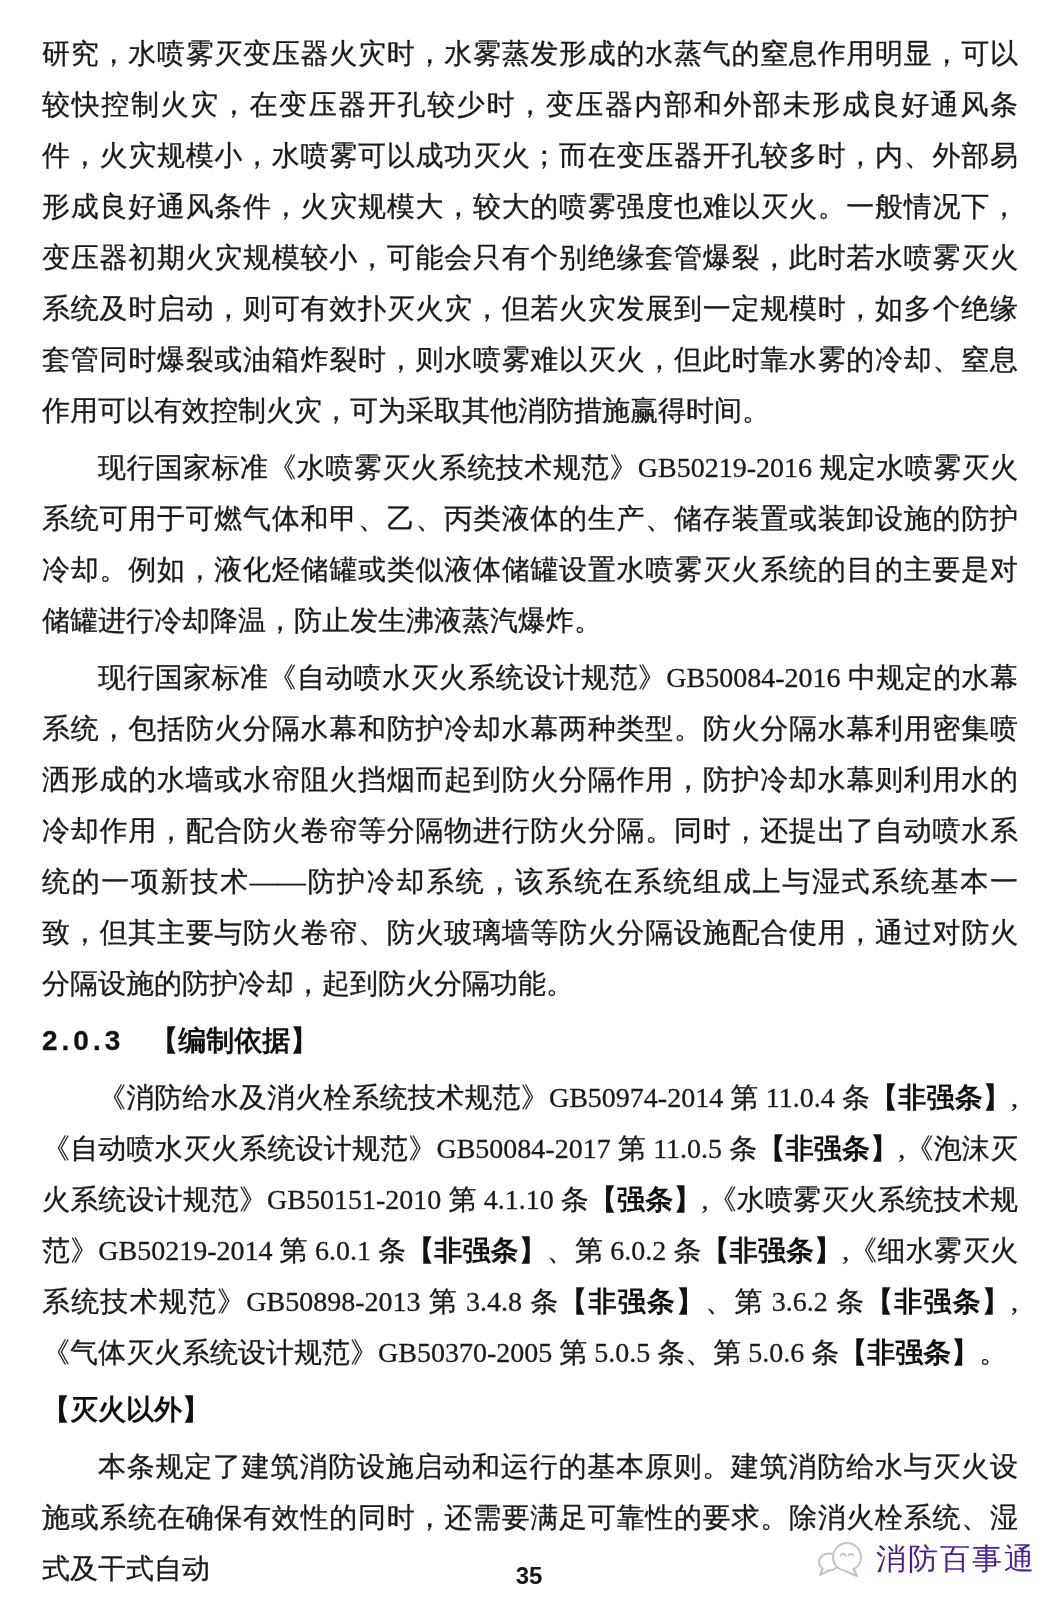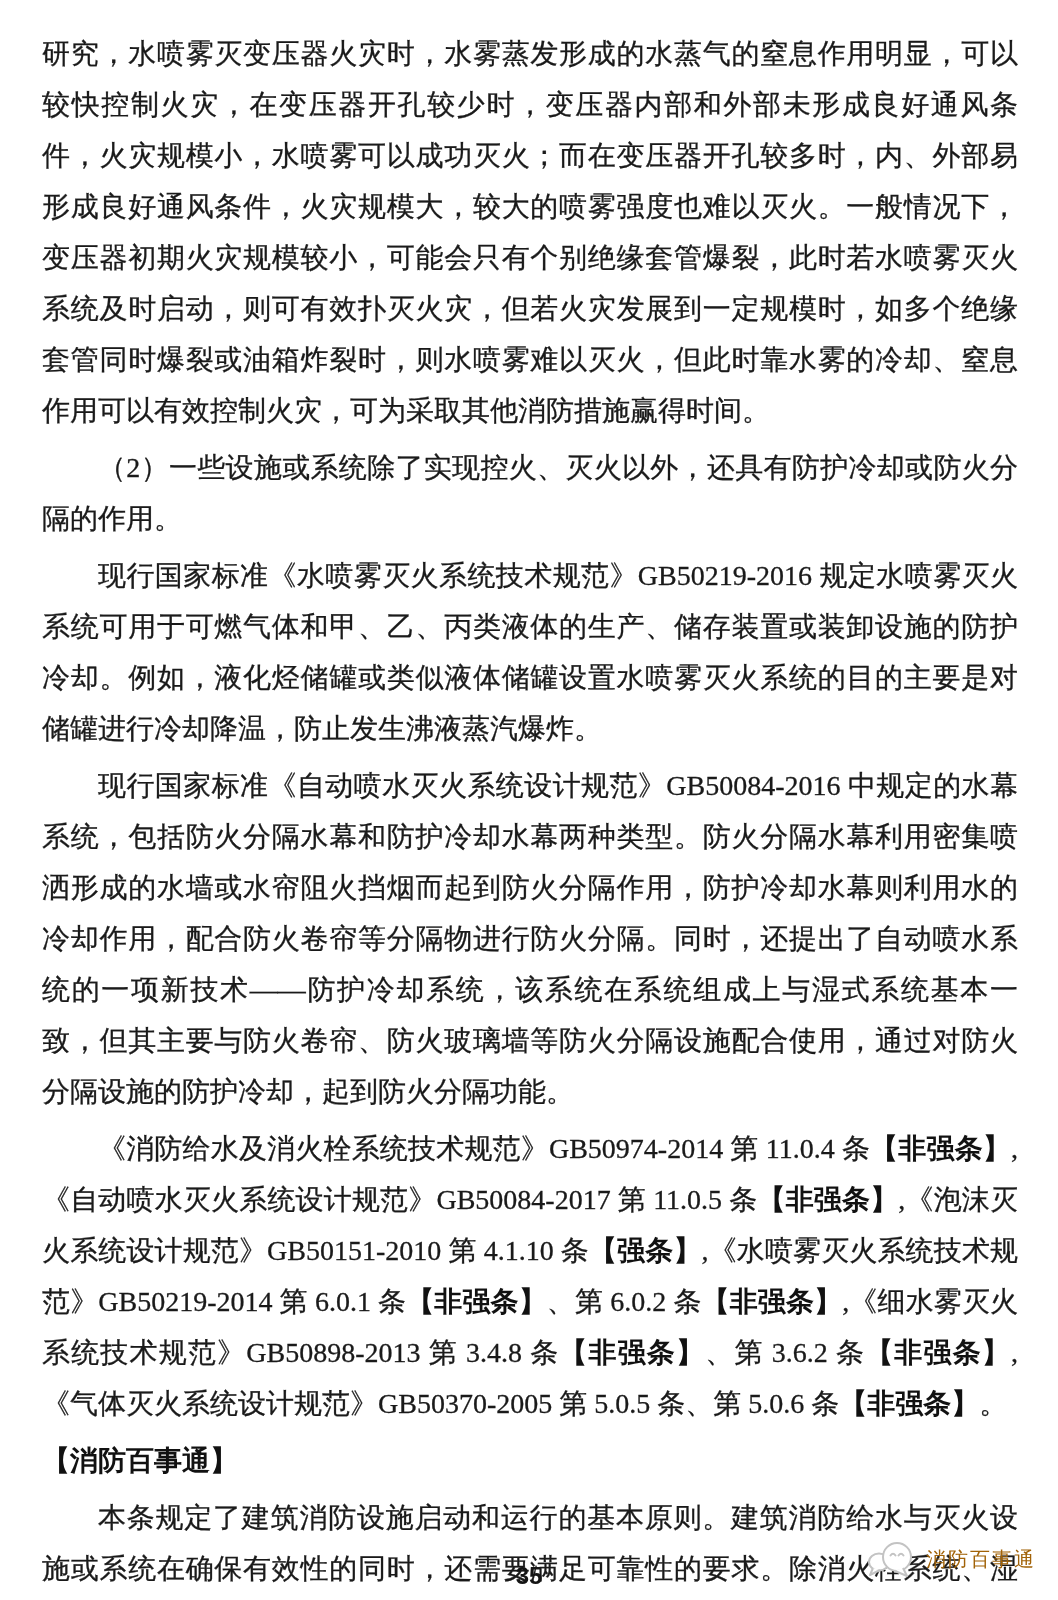--- a/index.html
+++ b/index.html
@@ -30,36 +30,36 @@
   .page-number{
     position:absolute;bottom:10px;left:0;right:0;text-align:center;
     font-family:"Liberation Sans","DejaVu Sans",sans-serif;
     font-size:24px;font-weight:bold;color:#151515;
   }
   .watermark{
     position:absolute;right:22px;bottom:18px;
     display:flex;align-items:center;gap:4px;pointer-events:none;
   }
   .wm-text{
-    font-size:20px;color:#a16207;letter-spacing:2px;
+    font-size:30px;color:#4c1d95;letter-spacing:2px;
     font-family:"Liberation Serif","DejaVu Serif",serif;
   }
 </style>
 </head>
 <body>
 
 <div class="page">
 
   <div class="body-text">
     <p><span class="seg">研究，水喷雾灭变压器火灾时，水雾蒸发形成的水蒸气的窒息作用明显，可以较快控制火灾，在变压器开孔较少时，变压器内部和外部未形成良好通风条件，火灾规模小，水喷雾可以成功灭火；而在变压器开孔较多时，内、外部易形成良好通风条件，火灾规模大，较大的喷雾强度也难以灭火。一般情况下，变压器初期火灾规模较小，可能会只有个别绝缘套管爆裂，此时若水喷雾灭火系统及时启动，则可有效扑灭火灾，但若火灾发展到一定规模时，如多个绝缘套管同时爆裂或油箱炸裂时，则水喷雾难以灭火，但此时靠水雾的冷却、窒息作用可以有效控制火灾，可为采取其他消防措施赢得时间。</span></p>
-    <p class="indent"><span class="seg">（2）一些设施或系统除了实现控火、灭火以外，还具有防护冷却或防火分隔的作用。</span></p>
     <p class="indent"><span class="seg">现行国家标准《水喷雾灭火系统技术规范》GB50219-2016 规定水喷雾灭火系统可用于可燃气体和甲、乙、丙类液体的生产、储存装置或装卸设施的防护冷却。例如，液化烃储罐或类似液体储罐设置水喷雾灭火系统的目的主要是对储罐进行冷却降温，防止发生沸液蒸汽爆炸。</span></p>
     <p class="indent"><span class="seg">现行国家标准《自动喷水灭火系统设计规范》GB50084-2016 中规定的水幕系统，包括防火分隔水幕和防护冷却水幕两种类型。防火分隔水幕利用密集喷洒形成的水墙或水帘阻火挡烟而起到防火分隔作用，防护冷却水幕则利用水的冷却作用，配合防火卷帘等分隔物进行防火分隔。同时，还提出了自动喷水系统的一项新技术——防护冷却系统，该系统在系统组成上与湿式系统基本一致，但其主要与防火卷帘、防火玻璃墙等防火分隔设施配合使用，通过对防火分隔设施的防护冷却，起到防火分隔功能。</span></p>
+    <p class="heading"><span class="seg num">2.0.3</span><span class="seg bold">【编制依据】</span></p>
     <p class="indent"><span class="seg">《消防给水及消火栓系统技术规范》GB50974-2014 第 11.0.4 条</span><span class="seg bold">【非强条】</span><span class="seg">,《自动喷水灭火系统设计规范》GB50084-2017 第 11.0.5 条</span><span class="seg bold">【非强条】</span><span class="seg">,《泡沫灭火系统设计规范》GB50151-2010 第 4.1.10 条</span><span class="seg bold">【强条】</span><span class="seg">,《水喷雾灭火系统技术规范》GB50219-2014 第 6.0.1 条</span><span class="seg bold">【非强条】</span><span class="seg">、第 6.0.2 条</span><span class="seg bold">【非强条】</span><span class="seg">,《细水雾灭火系统技术规范》GB50898-2013 第 3.4.8 条</span><span class="seg bold">【非强条】</span><span class="seg">、第 3.6.2 条</span><span class="seg bold">【非强条】</span><span class="seg">,《气体灭火系统设计规范》GB50370-2005 第 5.0.5 条、第 5.0.6 条</span><span class="seg bold">【非强条】</span><span class="seg">。</span></p>
-    <p class="heading"><span class="seg bold">【消防百事通】</span></p>
+    <p class="heading"><span class="seg bold">【灭火以外】</span></p>
     <p class="indent"><span class="seg">本条规定了建筑消防设施启动和运行的基本原则。建筑消防给水与灭火设施或系统在确保有效性的同时，还需要满足可靠性的要求。除消火栓系统、湿式及干式自动</span></p>
   </div>
 
   <div class="watermark">
     <svg width="56" height="46" viewBox="0 0 56 46" aria-hidden="true">
       <ellipse cx="13" cy="26" rx="10" ry="8.5" stroke="#c3c3c3" stroke-width="2" fill="#ffffff"></ellipse>
       <path d="M7 32 L4 39 L14 34" stroke="#c3c3c3" stroke-width="2" fill="#ffffff" stroke-linejoin="round"></path>
       <circle cx="31" cy="21" r="14" stroke="#c3c3c3" stroke-width="2" fill="#ffffff"></circle>
       <path d="M37 32 L41 40 L29 35" stroke="#c3c3c3" stroke-width="2" fill="#ffffff" stroke-linejoin="round"></path>
       <path d="M24.5 19.5 q2.5 -3.5 5 0" stroke="#c3c3c3" stroke-width="2" fill="none" stroke-linecap="round"></path>

